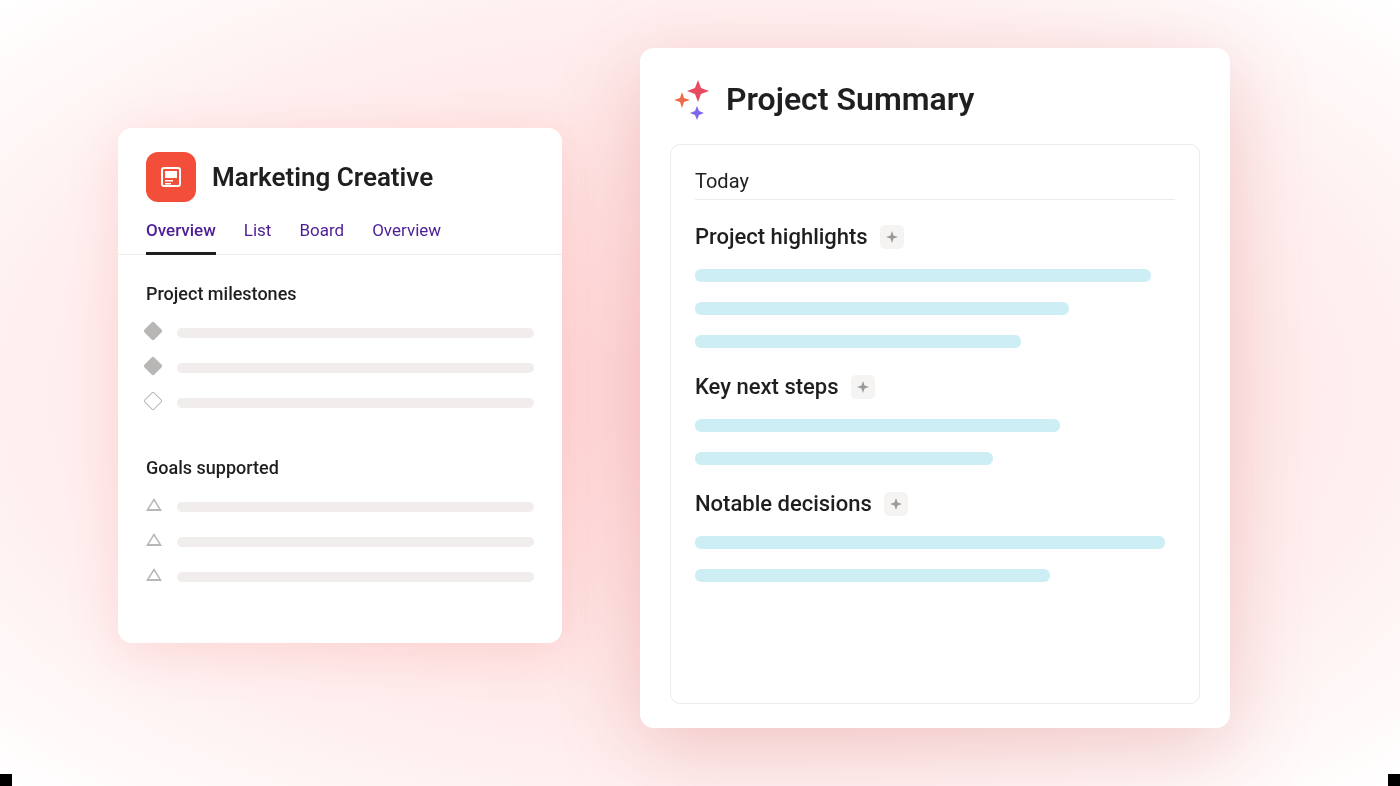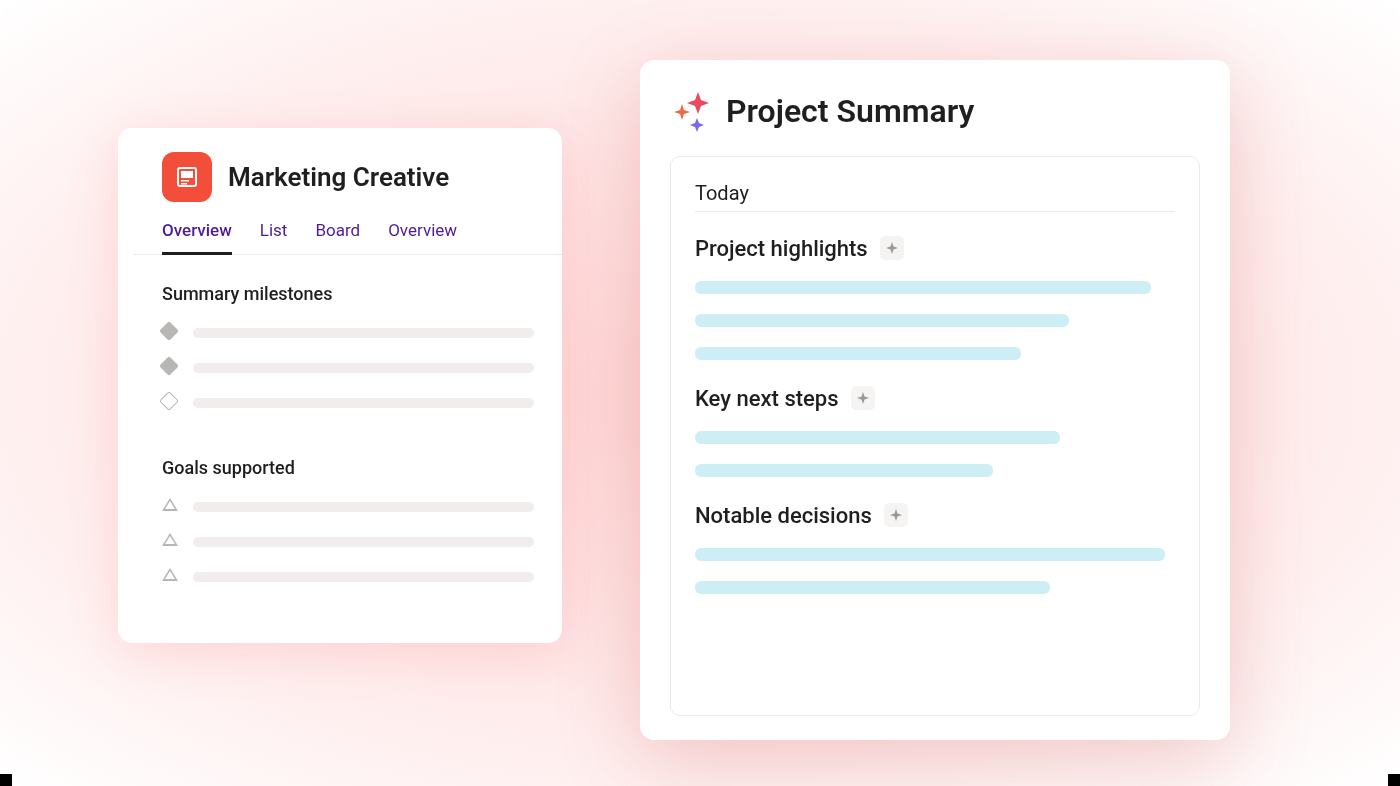--- a/index.html
+++ b/index.html
@@ -34,21 +34,20 @@
     
     .project-card {
       position: absolute;
       left: 118px;
       top: 128px;
       width: 444px;
       background: #fff;
       border-radius: 14px;
       box-shadow: 0 10px 50px rgba(240, 100, 100, 0.18);
       padding-bottom: 40px;
-      padding-left: 16px;
     }
     .project-header {
       display: flex;
       align-items: center;
       padding: 24px 28px 0 28px;
       gap: 16px;
     }
     .project-icon {
       width: 50px;
       height: 50px;
@@ -140,21 +139,21 @@
       height: 10px;
       background: #f0edec;
       border-radius: 5px;
       flex: 1;
     }
 
     
     .summary-card {
       position: absolute;
       left: 640px;
-      top: 60px;
+      top: 48px;
       width: 590px;
       height: 680px;
       background: #fff;
       border-radius: 14px;
       box-shadow: 0 20px 80px rgba(200, 80, 80, 0.25);
       padding: 30px 30px 0 30px;
       overflow: hidden;
     }
     .summary-header {
       display: flex;
@@ -186,20 +185,21 @@
       font-weight: 400;
       padding-bottom: 6px;
       border-bottom: 1px solid #edeae9;
       margin-bottom: 24px;
     }
     .summary-section {
       margin-bottom: 26px;
     }
     .summary-section-header {
       display: flex;
+      align-items: center;
       gap: 12px;
       margin-bottom: 20px;
     }
     .summary-section-title {
       font-size: 22px;
       font-weight: 500;
       color: #1e1f21;
     }
     .mini-sparkle {
       width: 24px;
@@ -245,21 +245,21 @@
     </div>
 
     <div class="tabs">
       <div class="tab active">Overview</div>
       <div class="tab">List</div>
       <div class="tab">Board</div>
       <div class="tab">Overview</div>
     </div>
 
     <div class="section">
-      <div class="section-title">Summary milestones</div>
+      <div class="section-title">Project milestones</div>
       <div class="placeholder-row">
         <div class="ph-icon">
             <div class="diamond-filled"></div>
           </div>
         <div class="ph-bar"></div>
       </div>
       <div class="placeholder-row">
         <div class="ph-icon">
             <div class="diamond-filled"></div>
           </div>

